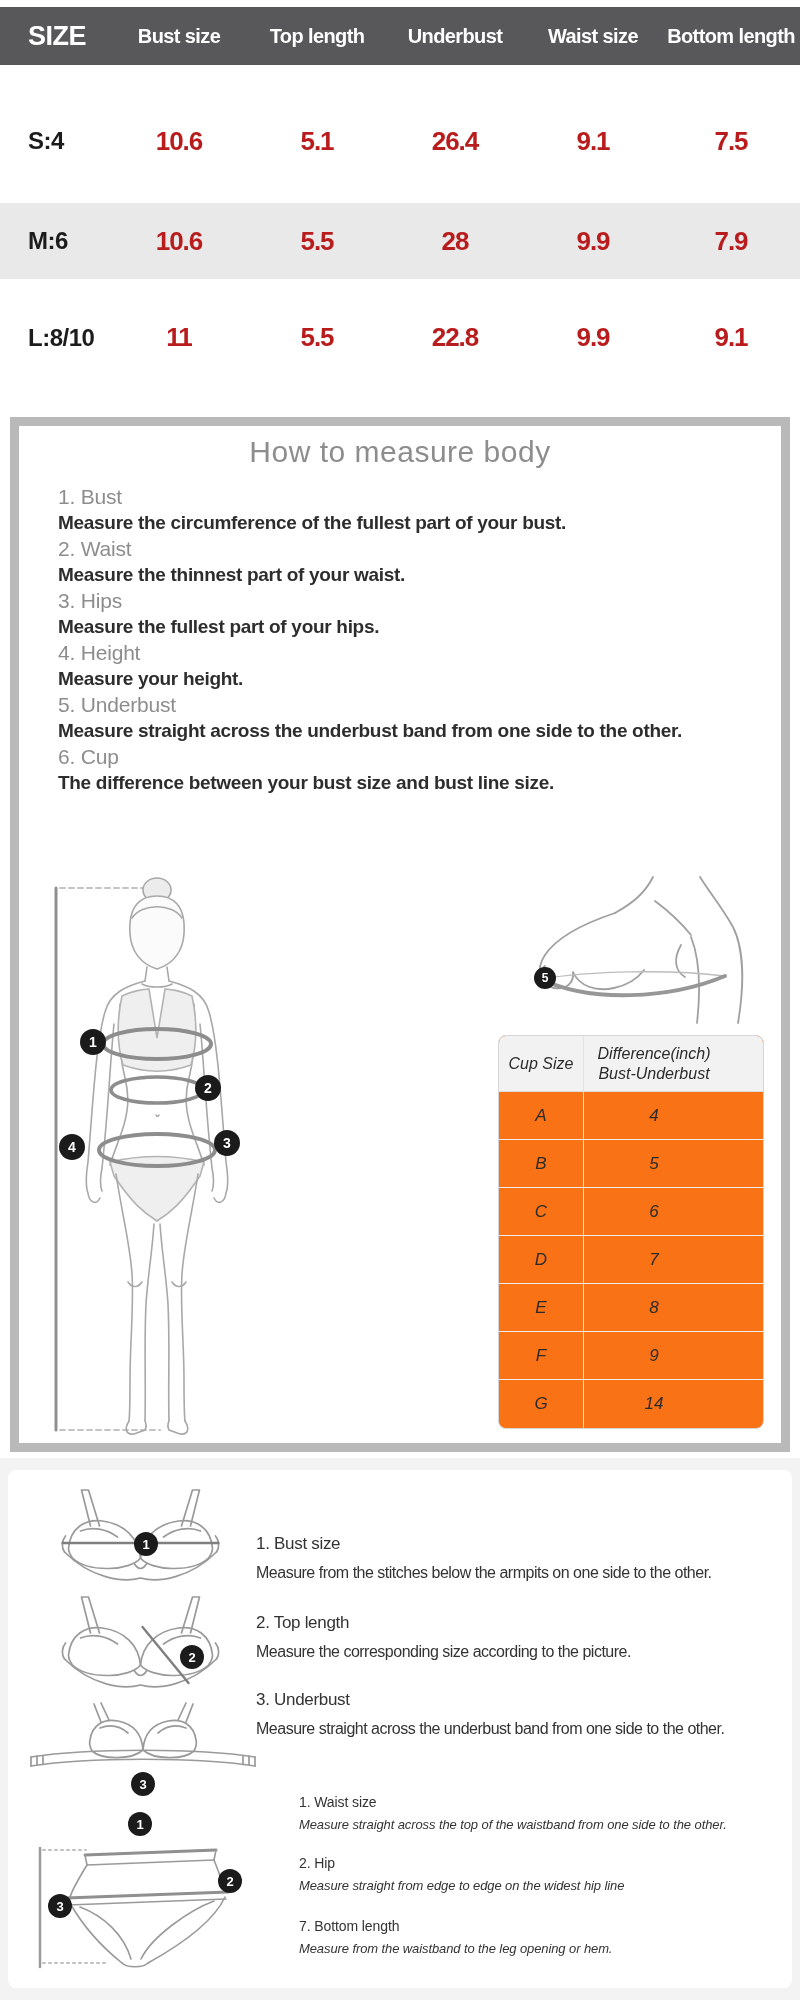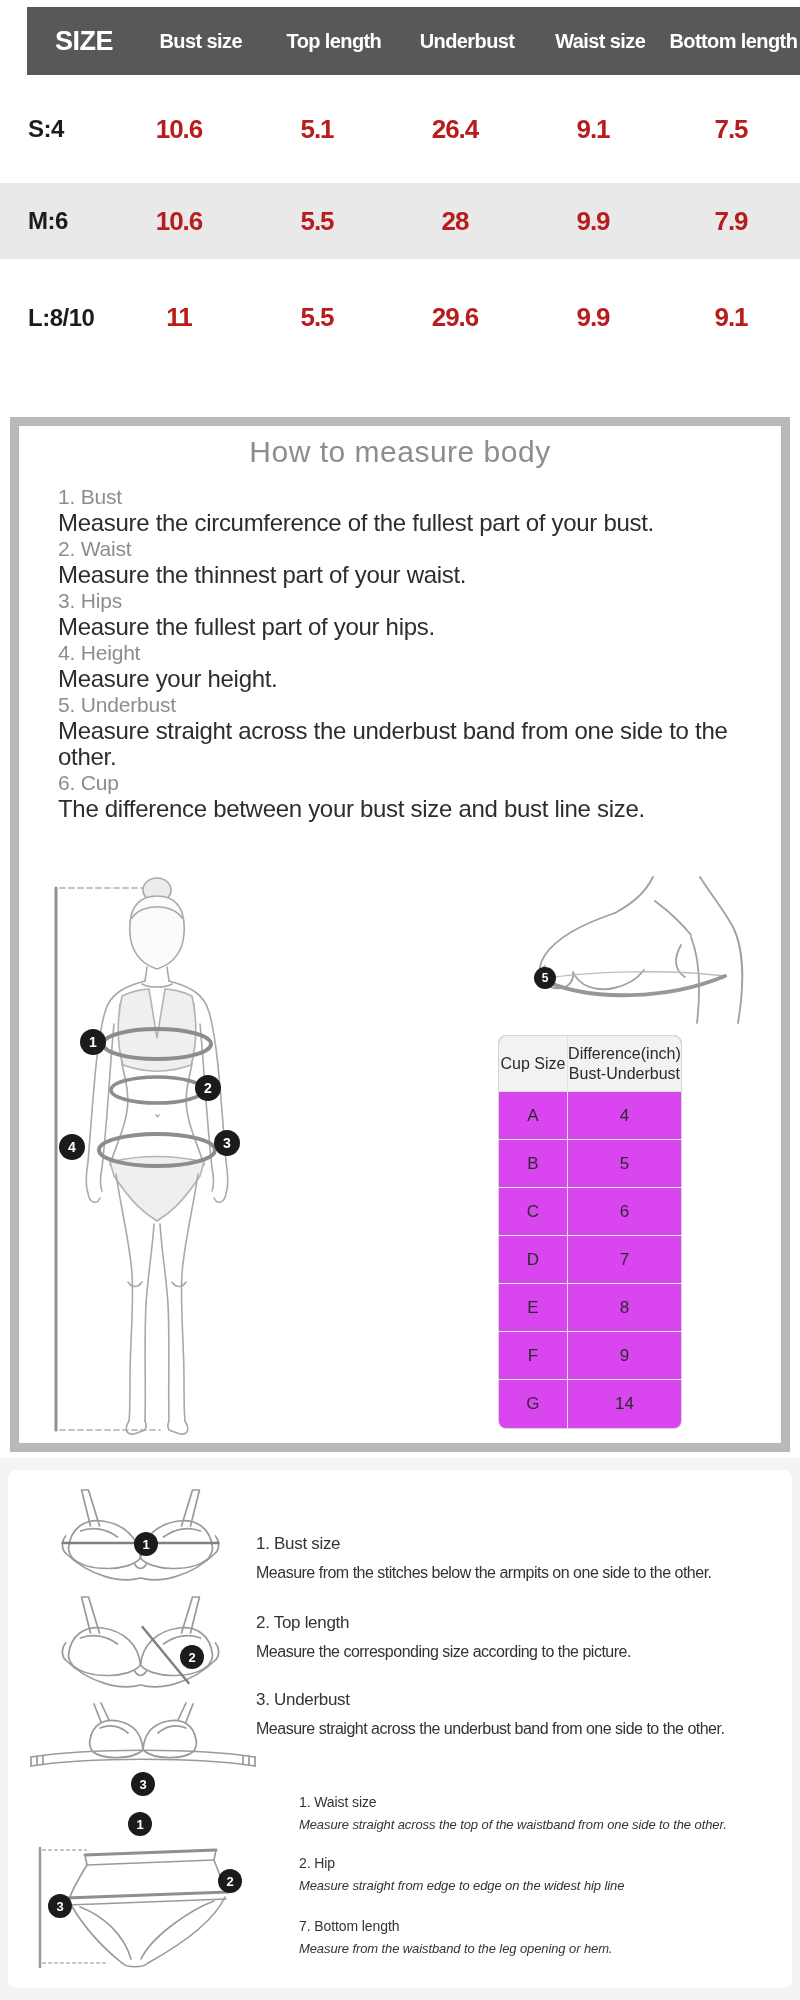--- a/index.html
+++ b/index.html
@@ -4,49 +4,49 @@
 <style>
   * { margin:0; padding:0; box-sizing:border-box; }
   html,body { background:#fff; }
   body { font-family:"Liberation Sans","DejaVu Sans",sans-serif; }
   .page { position:relative; width:800px; height:2000px; background:#fff; overflow:hidden; }
   .abs { position:absolute; }
 
   
   .size-table { position:absolute; top:0; left:0; width:800px; }
   .st-row { display:flex; align-items:center; }
-  .st-head { height:68px; margin-top:7px; background:var(--table-header-bg,#58585a); color:var(--table-header-text,#ffffff);margin-left:27px; }
+  .st-head { height:58px; margin-top:7px; background:var(--table-header-bg,#58585a); color:var(--table-header-text,#ffffff); }
   .st-c0 { width:110px; padding-left:28px; text-align:left; }
   .st-c  { width:138px; text-align:center; }
   .st-head .st-c0 { font-size:27px; font-weight:bold; letter-spacing:-0.5px; }
   .st-head .st-c  { font-size:20px; font-weight:bold; letter-spacing:-0.6px; }
   .st-body-row .st-c0 { font-size:24px; font-weight:bold; color:#1c1c1c; letter-spacing:-0.5px; }
   .st-body-row .st-c  { font-size:26px; font-weight:bold; color:#b91c1c; letter-spacing:-1px; }
-  .row-s { height:108px; }
+  .row-s { height:124px;margin-top:14px; }
   .row-m { height:76px; background:var(--row-alt-bg,#e9e9e9); }
   .row-l { height:117px; }
 
   
   .measure-box { position:absolute; top:417px; left:10px; width:780px; height:1035px;
                  border:9px solid var(--box-border,#b9b9b9); background:#fff; }
   .mb-title { position:absolute; top:8px; left:0; width:100%; text-align:center;
               font-size:30px; line-height:36px; color:var(--muted-text,#8f8f8f); letter-spacing:0.5px; }
   .mb-steps { position:absolute; top:58px; left:39px; width:700px; }
   .step-label { font-size:21px; line-height:26px; color:var(--muted-text,#8a8a8a); letter-spacing:-0.2px; }
-  .step-desc  { font-size:24px;  line-height:26px; color:var(--body-text,#2d2d2d); letter-spacing:-0.3px; }
+  .step-desc  { font-size:19px;  line-height:26px; color:var(--body-text,#2d2d2d); letter-spacing:-0.3px;font-weight:bold; }
 
   .marker { position:absolute; width:26px; height:26px; border-radius:50%;
             background:var(--marker-bg,#1b1b1b); color:#fff; display:flex; align-items:center;
             justify-content:center; font-size:14px; font-weight:bold; z-index:5; }
   .marker.md { width:24px; height:24px; font-size:13px; }
   .marker.sm { width:22px; height:22px; font-size:12px; }
 
   
-  .cup-table { position:absolute; left:479px; top:609px; width:184px;
-               border:1px solid #d6d6d6; border-radius:8px; overflow:hidden; background:#d946ef; }
+  .cup-table { position:absolute; left:479px; top:609px; width:266px;
+               border:1px solid #d6d6d6; border-radius:8px; overflow:hidden; background:#f97316;font-style:italic; }
   .ct-row { display:flex; }
   .ct-c1 { width:85px;  display:flex; align-items:center; justify-content:center;
            border-right:1px solid #e2e2e2; font-size:16px; color:#2b2b2b; }
   .ct-c2 { width:140px; display:flex; align-items:center; justify-content:center;
            font-size:16px; color:#2b2b2b; text-align:center; }
   .ct-head { height:56px; background:#f2f2f2; border-bottom:1px solid #ddd; }
   .ct-head .ct-c2 { white-space:pre-line; line-height:20px; }
   .ct-data { height:48px; border-bottom:1px solid #ececec; }
   .ct-data:last-child { border-bottom:none; }
   .ct-data .ct-c1, .ct-data .ct-c2 { font-size:17px; }
@@ -89,21 +89,21 @@
       <div class="st-c">10.6</div>
       <div class="st-c">5.5</div>
       <div class="st-c">28</div>
       <div class="st-c">9.9</div>
       <div class="st-c">7.9</div>
     </div>
     <div class="st-row st-body-row row-l">
       <div class="st-c0">L:8/10</div>
       <div class="st-c">11</div>
       <div class="st-c">5.5</div>
-      <div class="st-c">29.6</div>
+      <div class="st-c">22.8</div>
       <div class="st-c">9.9</div>
       <div class="st-c">9.1</div>
     </div>
   </div>
 
   <div class="measure-box">
     <div class="mb-title">How to measure body</div>
 
     <div class="mb-steps">
       <div class="step">

